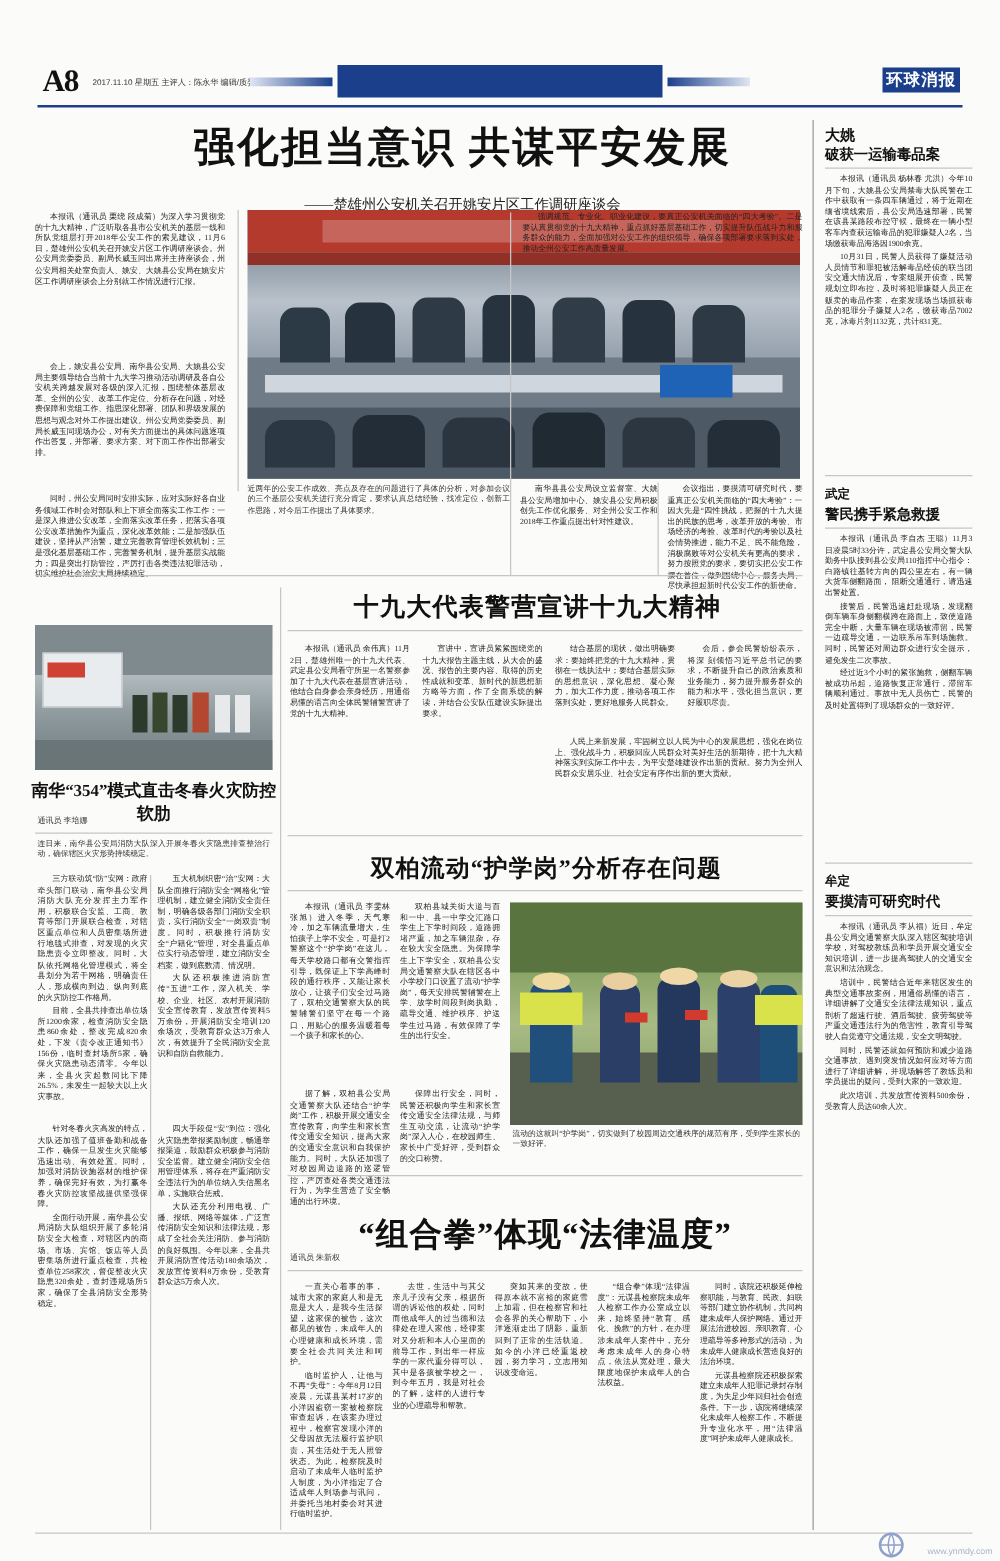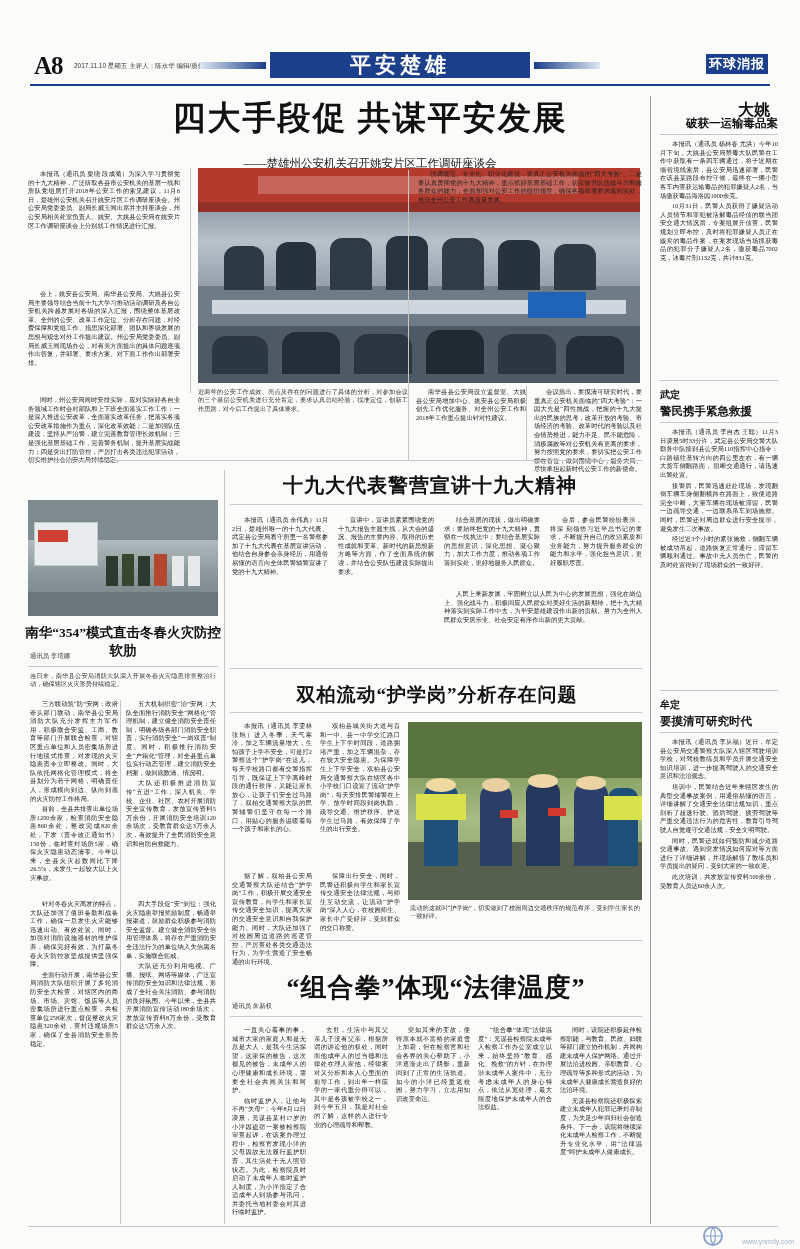--- a/index.html
+++ b/index.html
@@ -52,26 +52,25 @@
 <body>
 
 <div id="page">
 
   <div class="masthead">
     <div class="folio">A8</div>
     <div class="folio-meta">2017.11.10 星期五  主评人：陈永华  编辑/质委剑</div>
     <div class="mast-wing-l"></div>
     <div class="mast-wing-r"></div>
     <div class="mast-band"></div>
-    <div class="mast-band-title">平安楚雄</div>
     <div class="mast-logo"><span class="box">环球消报</span></div>
   </div>
   <div class="mast-rule"></div>
 
-  <div class="h-main">四大手段促  共谋平安发展</div>
+  <div class="h-main">强化担当意识  共谋平安发展</div>
   <div class="h-sub">——楚雄州公安机关召开姚安片区工作调研座谈会</div>
 
   <div class="photo" style="left:198px;top:168px;width:442px;height:215px;
        background:linear-gradient(#6b7682 0%,#8d99a5 18%,#b9c2cb 34%,#9aa5b1 52%,#7e8a96 70%,#5f6a75 100%);">
     <div style="position:absolute;left:0;top:0;width:442px;height:34px;background:#b53a2e;"></div>
     <div style="position:absolute;left:0;top:34px;width:442px;height:10px;background:#913026;"></div>
     <div style="position:absolute;left:60px;top:8px;width:320px;height:18px;background:rgba(255,255,255,.22);"></div>
     <div style="position:absolute;left:0;top:118px;width:442px;height:40px;background:#6f7c88;"></div>
     <div style="position:absolute;left:0;top:158px;width:442px;height:57px;background:#4d5965;"></div>
     <div style="position:absolute;left:14px;top:132px;width:414px;height:14px;background:#cfd6dd;"></div>
@@ -235,22 +234,22 @@
   <div class="body-col" style="left:478px;top:1026px;width:74px;">
     <p>“组合拳”体现“法律温度”：元谋县检察院未成年人检察工作办公室成立以来，始终坚持“教育、感化、挽救”的方针，在办理涉未成年人案件中，充分考虑未成年人的身心特点，依法从宽处理，最大限度地保护未成年人的合法权益。</p>
   </div>
   <div class="body-col" style="left:560px;top:1026px;width:82px;">
     <p>同时，该院还积极延伸检察职能，与教育、民政、妇联等部门建立协作机制，共同构建未成年人保护网络。通过开展法治进校园、亲职教育、心理疏导等多种形式的活动，为未成年人健康成长营造良好的法治环境。</p>
     <p>元谋县检察院还积极探索建立未成年人犯罪记录封存制度，为失足少年回归社会创造条件。下一步，该院将继续深化未成年人检察工作，不断提升专业化水平，用“法律温度”呵护未成年人健康成长。</p>
   </div>
 
   <div class="vrule-dark" style="left:650px;top:96px;height:1128px;"></div>
 
-  <div class="rail-kicker" style="left:660px;top:100px;width:110px;text-align:right;font-size:16px;">大姚</div>
-  <div class="rail-h" style="left:660px;top:116px;width:118px;font-size:11.5px;text-align:right;">破获一运输毒品案</div>
+  <div class="rail-kicker" style="left:660px;top:100px;width:110px;text-align:left;font-size:12px;">大姚</div>
+  <div class="rail-h" style="left:660px;top:116px;width:118px;font-size:11.5px;text-align:left;">破获一运输毒品案</div>
   <div class="hrule" style="left:660px;top:134px;width:118px;"></div>
   <div class="body-col" style="left:660px;top:140px;width:118px;">
     <p>本报讯（通讯员 杨林春 尤洪）今年10月下旬，大姚县公安局禁毒大队民警在工作中获取有一条四车辆通过，将于近期在缅省境线索后，县公安局迅速部署，民警在该县某路段布控守候，最终在一辆小型客车内查获运输毒品的犯罪嫌疑人2名，当场缴获毒品海洛因1900余克。</p>
     <p>10月31日，民警人员获得了嫌疑活动人员情节和罪犯被活解毒品经侦的联当团安交通大情况后，专案组展开侦查，民警规划立即布控，及时将犯罪嫌疑人员正在贩卖的毒品作案，在案发现场当场抓获毒品的犯罪分子嫌疑人2名，缴获毒品7002克，冰毒片剂1132克，共计831克。</p>
   </div>
   <div class="hrule" style="left:660px;top:380px;width:118px;"></div>
 
   <div class="rail-kicker" style="left:660px;top:388px;width:110px;text-align:left;font-size:10px;">武定</div>
   <div class="rail-h" style="left:660px;top:404px;width:118px;font-size:11.5px;text-align:left;">警民携手紧急救援</div>
   <div class="hrule" style="left:660px;top:422px;width:118px;"></div>

